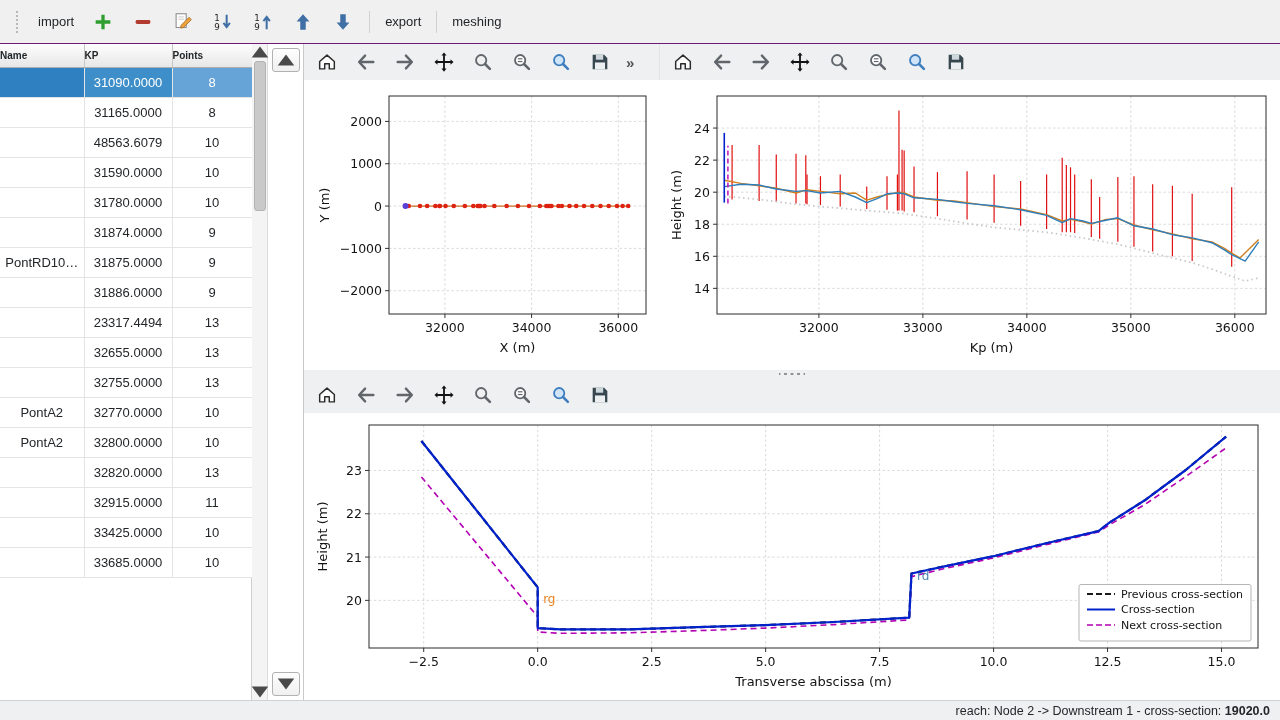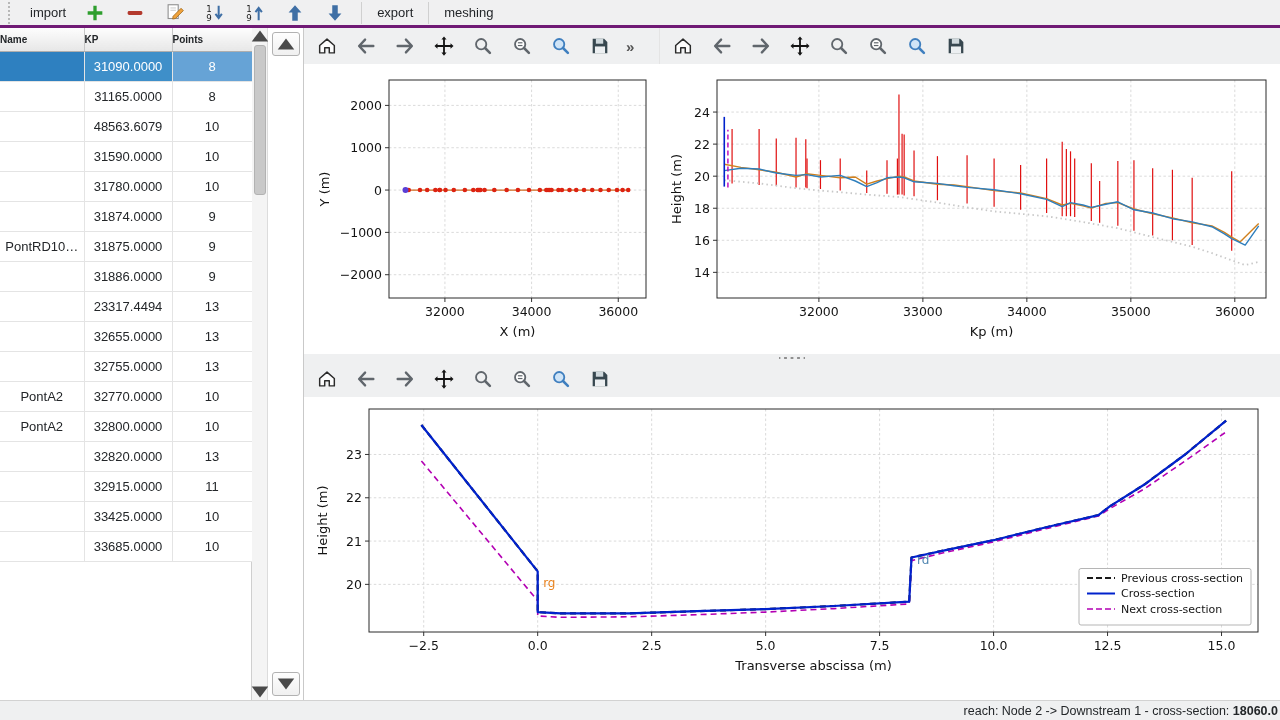--- a/index.html
+++ b/index.html
@@ -1,22 +1,22 @@
 <!DOCTYPE html>
 <html><head>
 <meta charset="utf-8">
 <style>
   *{margin:0;padding:0;box-sizing:border-box}
   html,body{width:1280px;height:720px;overflow:hidden;background:#eff0f1;
     font-family:"Liberation Sans",sans-serif;font-size:13px;color:#232629}
   .app{width:1280px;height:720px;display:flex;flex-direction:column}
 
   
-  .top-toolbar{height:28px;background:#f0f0f1;border-bottom:3px solid #701a75;
-    display:flex;align-items:center;gap:2px;padding:0 6px;flex:0 0 auto}
+  .top-toolbar{height:44px;background:#f0f0f1;border-bottom:1px solid #701a75;
+    display:flex;align-items:center;gap:2px;padding:0 14px;flex:0 0 auto}
   .tb-handle{width:6px;height:22px;border-left:2px dotted #b8b8b8;margin:0 6px 0 2px}
   .tb-btn{height:30px;min-width:30px;border:none;background:transparent;cursor:default;
     display:flex;align-items:center;justify-content:center;gap:5px;font-size:13px;
     font-family:"Liberation Sans",sans-serif;color:#232629;padding:0 8px}
   .tb-sep{width:1px;height:22px;background:#d0d0d0;margin:0 5px}
   .ic{display:inline-flex;align-items:center;justify-content:center}
   .ic svg{width:22px;height:22px;display:block}
 
   
   .content{flex:1 1 auto;display:flex;min-height:0}
@@ -61,21 +61,21 @@
 
   .splitter{height:7px;flex:0 0 auto;background:#eff0f1;display:flex;align-items:center;justify-content:center}
   .splitter-dots{width:26px;height:6px;
     background-image:radial-gradient(circle,#8f8f8f 1.2px,transparent 1.5px);
     background-size:6.5px 6px;background-position:center}
 
   .bottom-panel{flex:1 1 auto;min-height:0}
 
   
   .status-bar{height:20px;flex:0 0 auto;background:#eff0f1;border-top:1px solid #d2d2d2;
-    display:flex;align-items:center;justify-content:flex-end;padding:0 2px;font-size:12.5px}
+    display:flex;align-items:center;justify-content:flex-end;padding:0 10px;font-size:12.5px}
   .status-bar span,.status-bar b{white-space:pre}
 </style>
 </head>
 <body>
 
 <div class="app">
 
   <div class="top-toolbar">
     <div class="tb-handle"></div>
     <button type="button" class="tb-btn">
@@ -696,15 +696,15 @@
             <text x="817" y="200" font-size="11" font-family="&quot;DejaVu Sans&quot;, sans-serif" fill="#141414">Cross-section</text>
             <line x1="783" y1="212" x2="811" y2="212" stroke="#b300b3" stroke-width="1.6" stroke-dasharray="6,3"></line>
             <text x="817" y="215.5" font-size="11" font-family="&quot;DejaVu Sans&quot;, sans-serif" fill="#141414">Next cross-section</text>
           </svg>
       </div>
     </div>
   </div>
 
   <div class="status-bar">
     <span>reach: Node 2 -&gt; Downstream 1 - cross-section: </span>
-    <b>18060.0</b>
+    <b>19020.0</b>
   </div>
 </div>
 
 </body></html>

